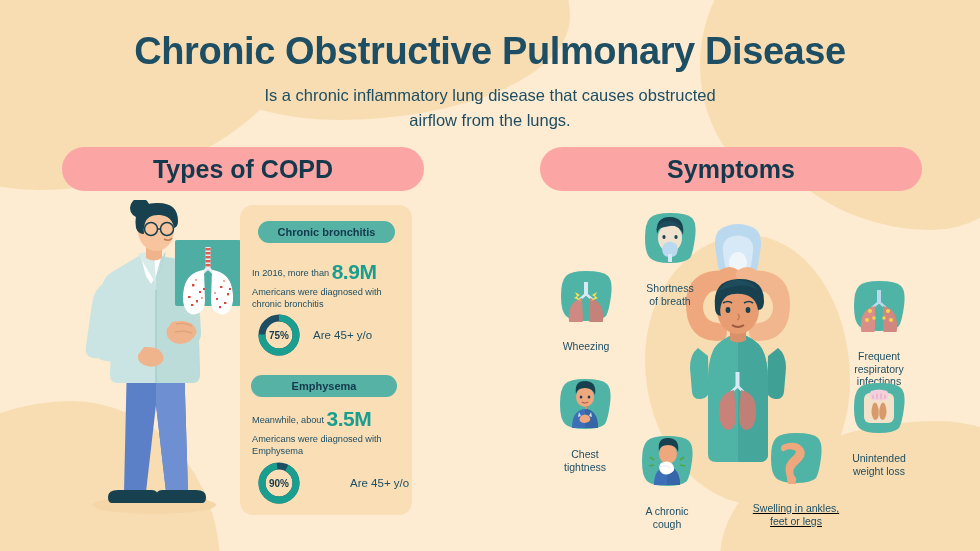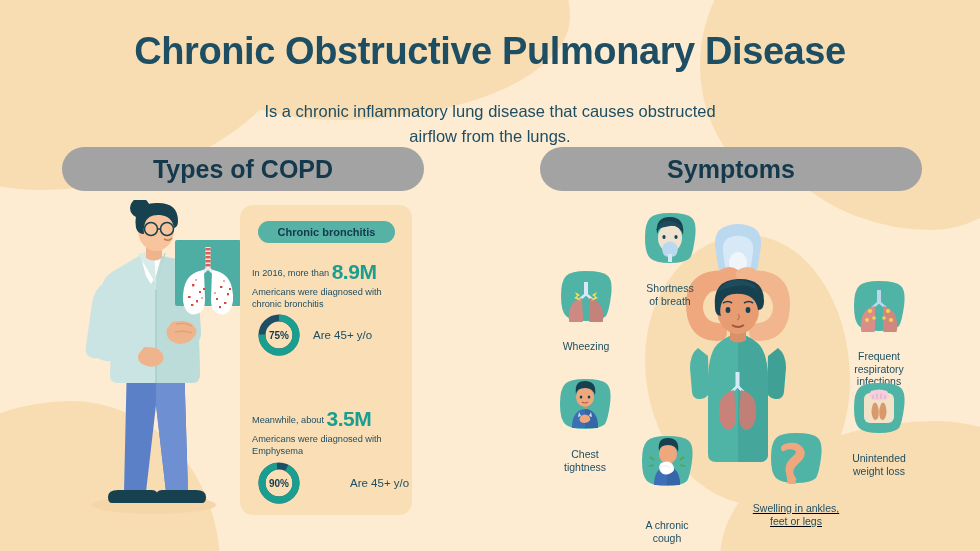--- a/index.html
+++ b/index.html
@@ -78,34 +78,34 @@
   .header { position: absolute; left: 0; top: 0; width: 980px; text-align: center; }
   .main-title {
     margin-top: 30px;
     font-size: 38px;
     font-weight: bold;
     color: #1D4E63;
     letter-spacing: -0.4px;
     white-space: nowrap;
   }
   .subtitle {
-    margin-top: 26px;
+    margin-top: 10px;
     font-size: 16.5px;
     color: #1D4E63;
     line-height: 1.5;
     white-space: pre-line;
   }
 
   
   .pill {
     position: absolute;
     display: flex;
     align-items: center;
     justify-content: center;
-    background: #a3a3a3;
+    background: #fca5a5;
     border-radius: 40px;
     color: #14394C;
     font-weight: bold;
   }
   .pill-types  { left: 62px;  top: 147px; width: 362px; height: 44px; font-size: 25px; }
   .pill-symptoms { left: 540px; top: 147px; width: 382px; height: 44px; font-size: 25px; }
 
   
   .types-card {
     position: absolute;
@@ -170,21 +170,21 @@
     color: #1D4E63;
     text-align: center;
     white-space: pre-line;
   }
   .sym-shortness { left: 611px; top: 212px; }
   .sym-lack      { left: 739px; top: 212px; }
   .sym-wheezing  { left: 527px; top: 270px; }
   .sym-frequent  { left: 820px; top: 280px; }
   .sym-chest     { left: 526px; top: 378px; }
   .sym-unintended{ left: 820px; top: 382px; }
-  .sym-cough     { left: 608px; top: 435px; gap: 14px; }
+  .sym-cough     { left: 608px; top: 435px; }
   .sym-swelling  { left: 737px; top: 432px; text-decoration: underline; }
 
   .hero { position: absolute; left: 668px; top: 222px; width: 140px; height: 255px; }
 </style>
 </head>
 <body>
 
 <div id="stage">
 
   <div class="bg-layer">
@@ -315,20 +315,23 @@
     <div class="donut">
       <svg viewBox="0 0 46 46" width="46" height="46">
         <circle cx="23" cy="23" r="17" fill="none" stroke="#1D4E63" stroke-width="7"></circle>
         <circle cx="23" cy="23" r="17" fill="none" stroke="#1A9E90" stroke-width="7" stroke-dasharray="80.1 26.7" stroke-dashoffset="0" transform="rotate(-90 23 23)"></circle>
       </svg>
       <span class="donut-label">75%</span>
     </div>
     <span class="donut-caption">Are 45+ y/o</span>
   </div>
 
+  <div class="tag-pill tag-emphysema">
+    <span>Emphysema</span>
+  </div>
 
   <div class="stat-block stat-emphysema">
     <div class="stat-text">
       <span>Meanwhile, about </span><span class="stat-big">3.5M</span><br>
       <span>Americans were diagnosed with Emphysema</span>
     </div>
   </div>
 
   <div class="donut-row donut-row-2">
     <div class="donut">

